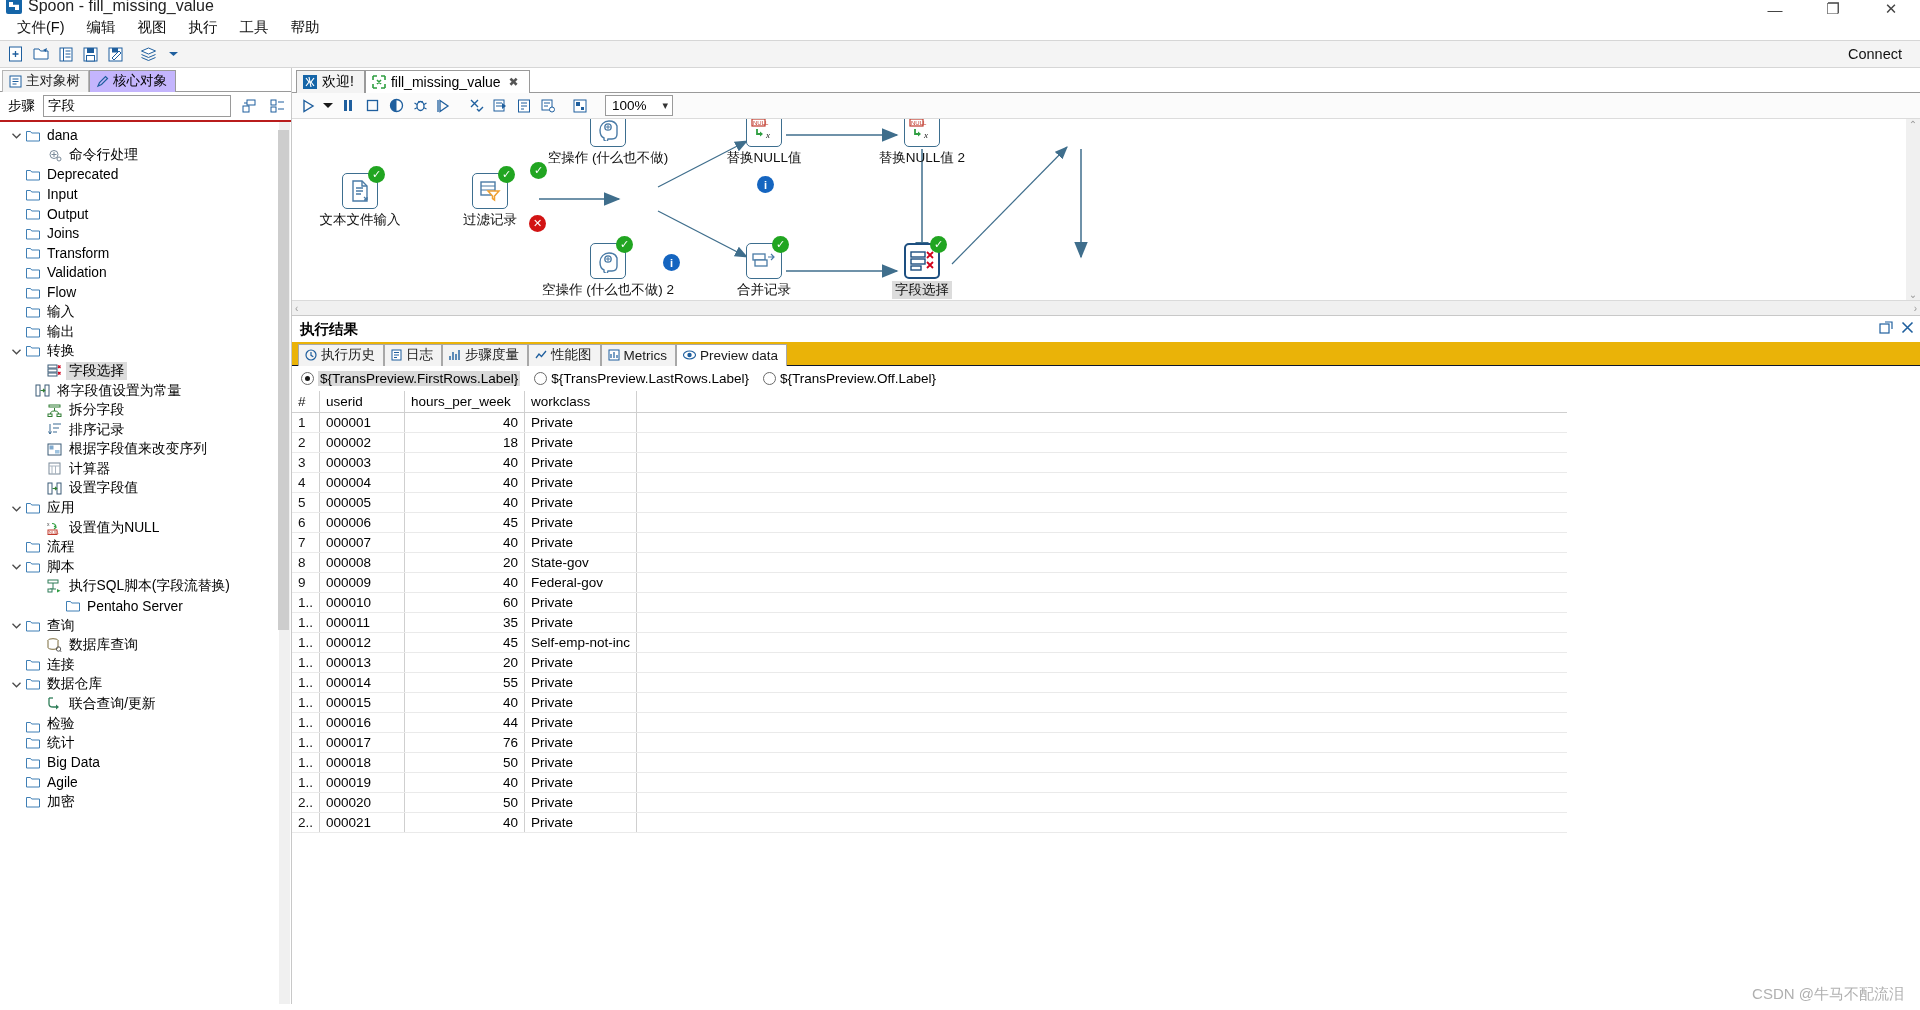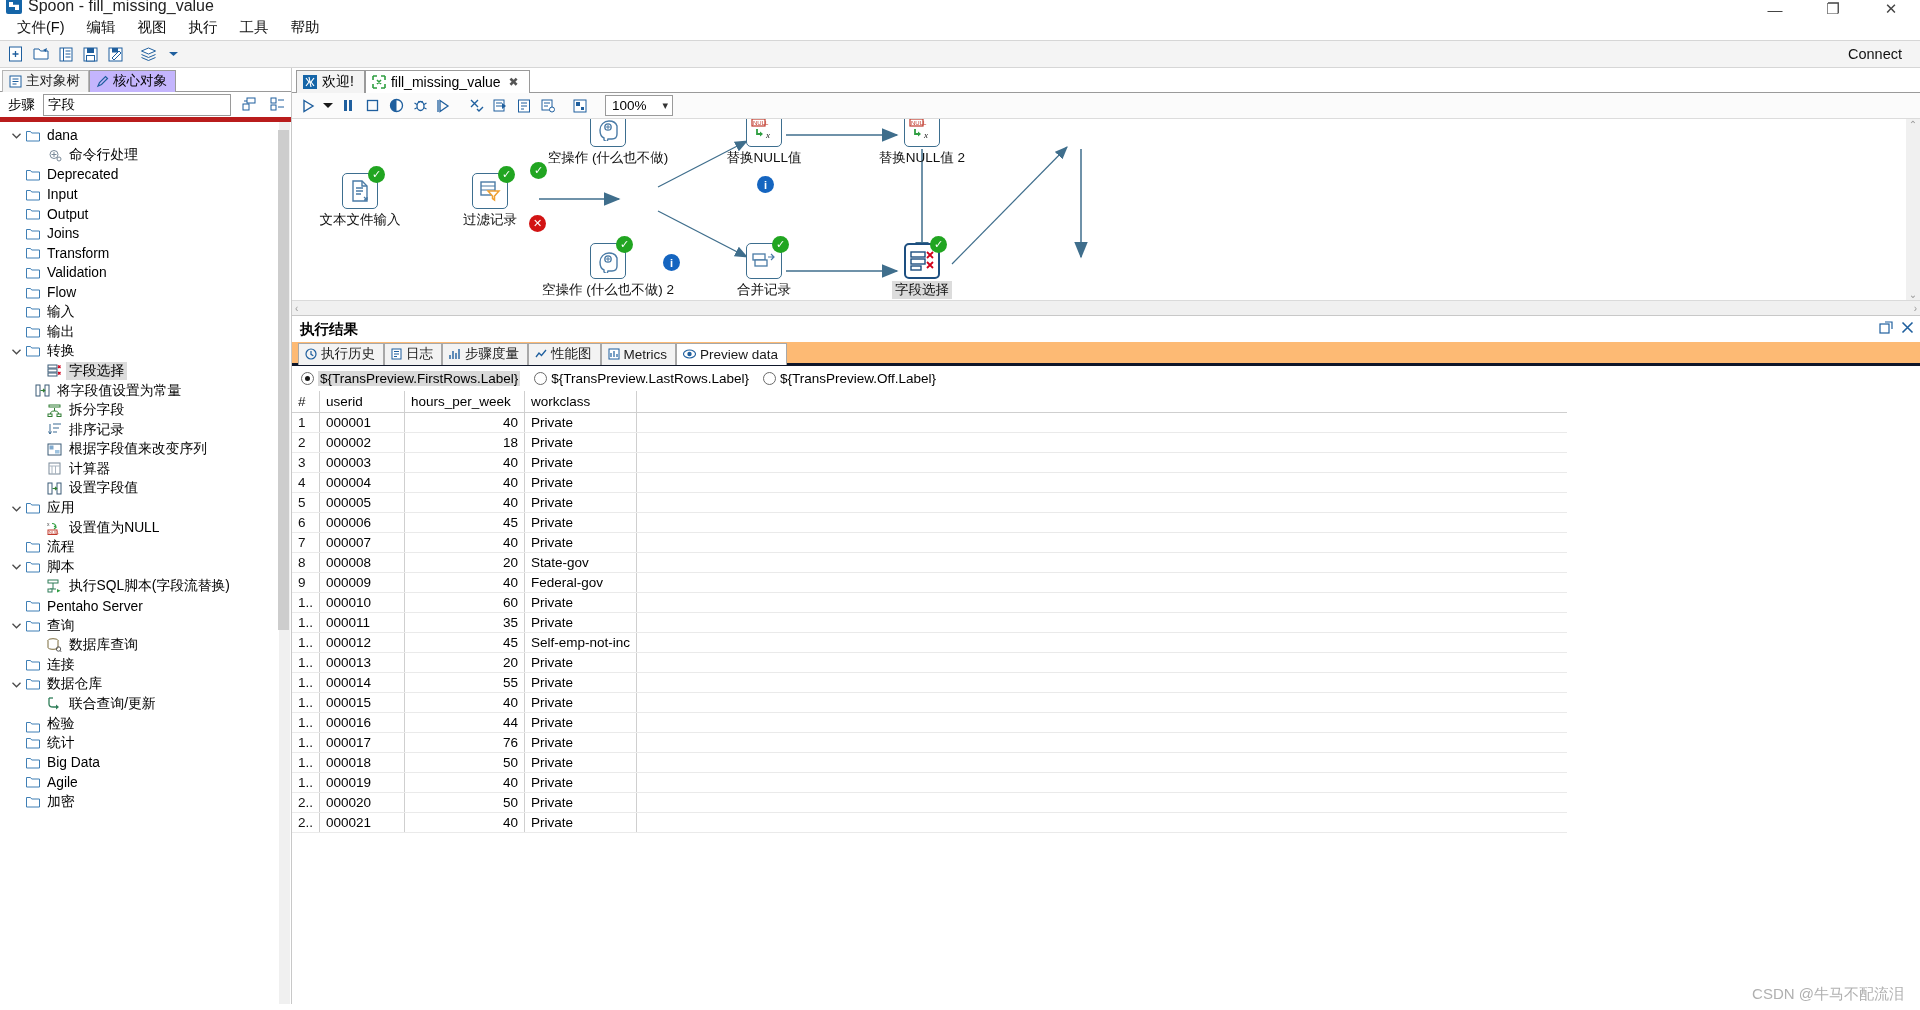--- a/index.html
+++ b/index.html
@@ -74,21 +74,21 @@
     display:flex;align-items:center;gap:4px;
     padding:2px 8px 3px 6px; font-size:13.5px; height:22px;
     border:1px solid #9a9a9a; border-bottom:none;
     background:#c4b5fd; position:relative; top:1px;
   }
   .ltab.inactive{ background:#f3f3f3; color:#222; border-color:#b5b5b5;}
   .tab-ic{ width:13px;height:13px; display:inline-block; }
 
   #step-filter{
     display:flex;align-items:center; gap:8px; padding:4px 4px 4px 8px;
-    border-bottom:5px solid #b91c1c; background:#fff; height:30px;
+    border-bottom:2px solid #b91c1c; background:#fff; height:30px;
   }
   #step-label{ font-size:13.5px; }
   #field-input{
     flex:1; height:22px; border:1px solid #9a9a9a; background:#fff;
     font-size:13.5px; padding:1px 4px; font-family:"Liberation Sans",sans-serif;
     color:#000;
   }
   .mini-btn{ width:20px;height:20px;display:flex;align-items:center;justify-content:center;color:#1f5f9e;}
 
   #tree{
@@ -175,22 +175,22 @@
 
   
   #results{ flex:1; display:flex; flex-direction:column; min-height:0; background:#fff;
             border-top:1px solid #c8c8c8; }
   #results-head{
     height:26px; display:flex; align-items:center; padding-left:8px;
     font-weight:bold; font-size:14.5px; position:relative; background:#fff;
   }
   #results-head .rbtns{ position:absolute; right:6px; display:flex; gap:8px; color:#1f5f9e;}
   #rtabs{
-    height:24px; display:flex; padding-left:6px;
-    border-bottom:3px solid #0f172a; background:#fdba74;
+    height:24px; display:flex; align-items:flex-end; padding-left:6px;
+    border-bottom:1px solid #0f172a; background:#eab308;
   }
   .rtab{
     display:flex;align-items:center;gap:4px;
     font-size:13.5px; padding:2px 8px 3px 6px; height:22px;
     border:1px solid #a8a8a8; border-bottom:none; background:#f3f3f3;
     position:relative; top:1px; color:#1a1a1a;
   }
   .rtab.active{ background:#fff; }
   #radio-row{
     height:25px; display:flex; align-items:center; gap:14px; padding-left:9px;
@@ -578,21 +578,21 @@
             <span class="ic">
               <svg width="16" height="14" viewBox="0 0 16 14">
                 <rect x="1" y="1" width="10" height="3" fill="#fff" stroke="#2f7d58"></rect>
                 <path d="M6 4v6M3 10h6" stroke="#2f7d58"></path>
                 <rect x="1" y="10" width="4" height="3" fill="#fff" stroke="#2f7d58"></rect>
                 <path d="M10 10l3.5 1.8L10 13.5z" fill="#2f9e41"></path>
               </svg>
             </span>
             <span class="lbl">执行SQL脚本(字段流替换)</span>
           </div>
-          <div class="trow" style="padding-left: 8px;">
+          <div class="trow" style="padding-left: 8px; margin-left: 40px;">
             <span class="arrow"></span>
             <span class="ic">
               <svg class="folder-svg" viewBox="0 0 14 12">
                 <path d="M0.5 11V1.5h4l1.2 1.5h7.8V11z" fill="#fff" stroke="#3f7fb5" stroke-width="1"></path>
               </svg>
             </span>
             <span class="lbl">Pentaho Server</span>
           </div>
           <div class="trow" style="padding-left: 8px;">
             <span class="arrow"><svg width="9" height="6" viewBox="0 0 9 6">

